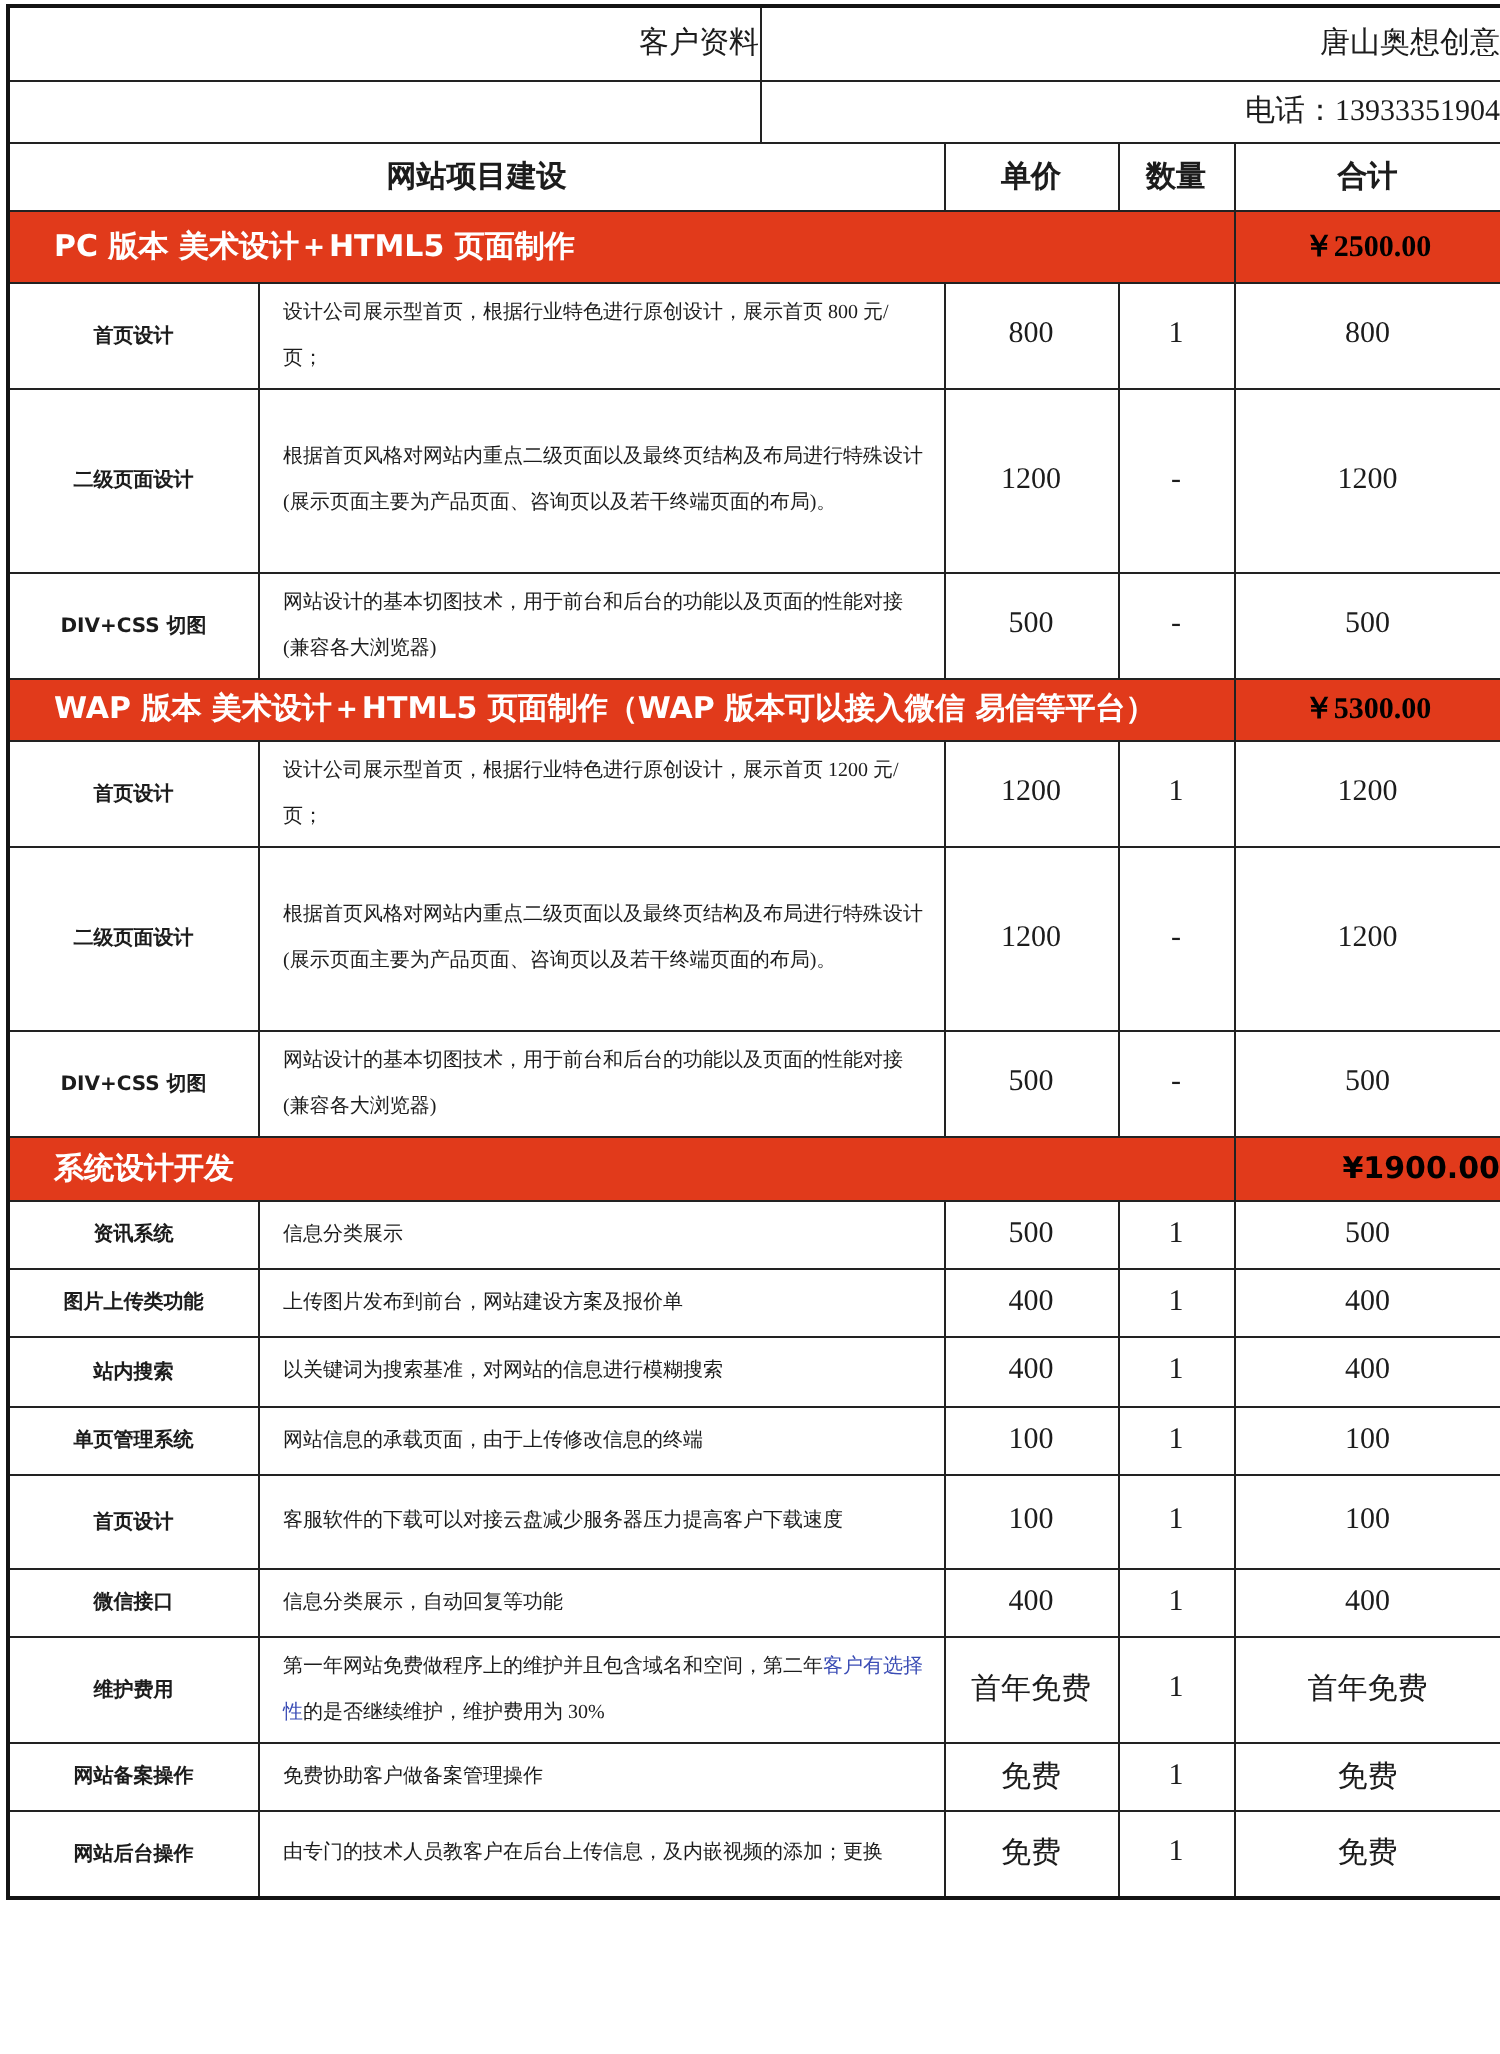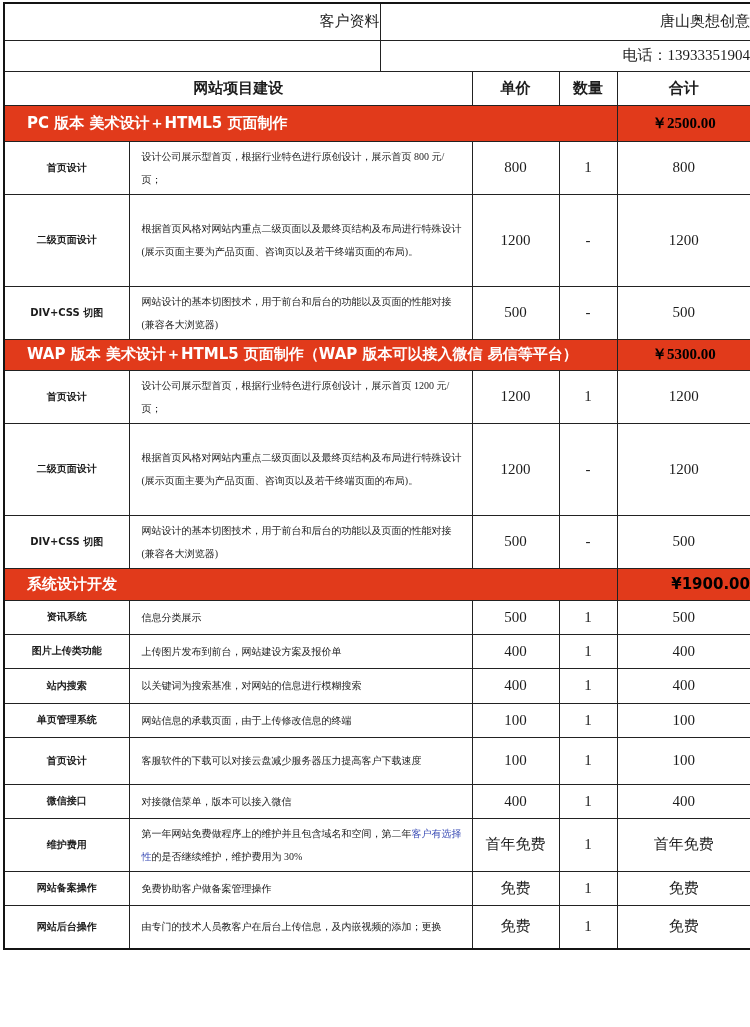--- a/index.html
+++ b/index.html
@@ -188,21 +188,21 @@
     </tr>
     <tr style="height:47px">
       <td class="name">首页设计</td>
       <td colspan="2" class="desc">客服软件的下载可以对接云盘减少服务器压力提高客户下载速度</td>
       <td class="num">100</td>
       <td class="num">1</td>
       <td class="num">100</td>
     </tr>
     <tr style="height:34px">
       <td class="name">微信接口</td>
-      <td colspan="2" class="desc">对接微信菜单，版本可以接入微信</td>
+      <td colspan="2" class="desc">信息分类展示，自动回复等功能</td>
       <td class="num">400</td>
       <td class="num">1</td>
       <td class="num">400</td>
     </tr>
 
     <tr style="height:46px">
       <td class="name">维护费用</td>
       <td colspan="2" class="desc"><span>第一年网站免费做程序上的维护并且包含域名和空间，第二年</span><span class="link">客户有选择性</span><span>的是否继续维护，维护费用为 30%</span></td>
       <td class="num">首年免费</td>
       <td class="num">1</td>

